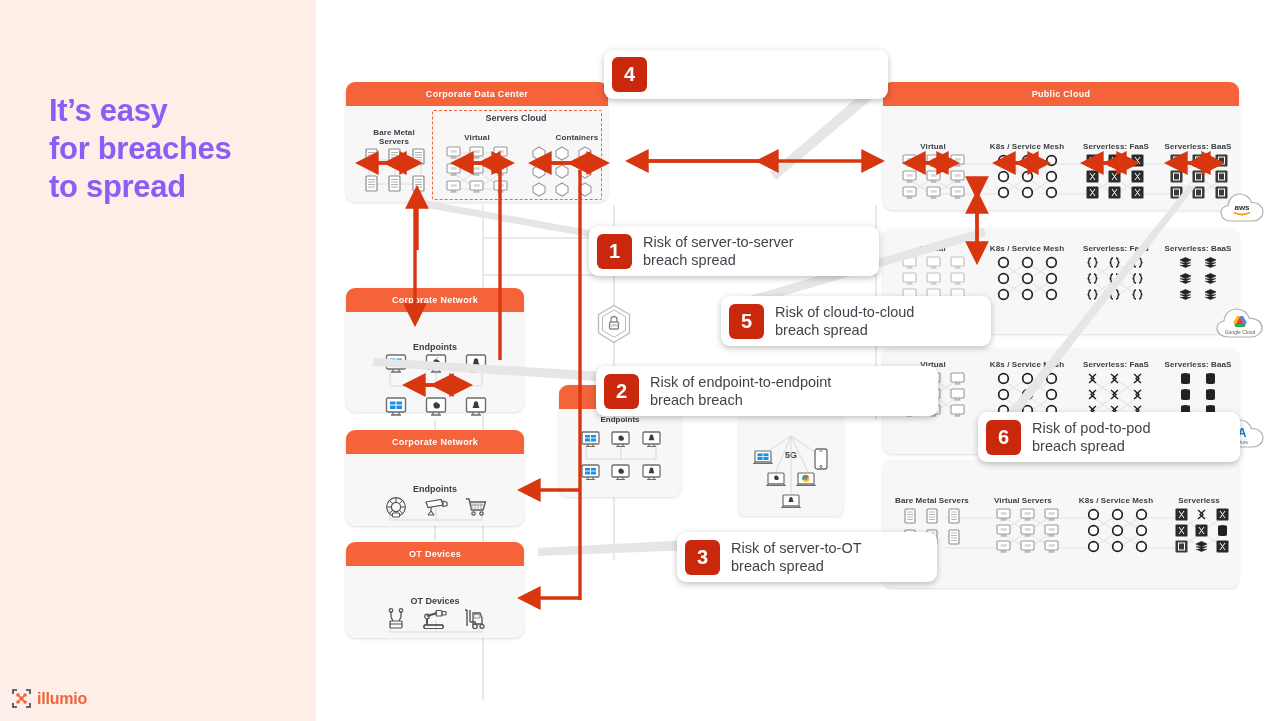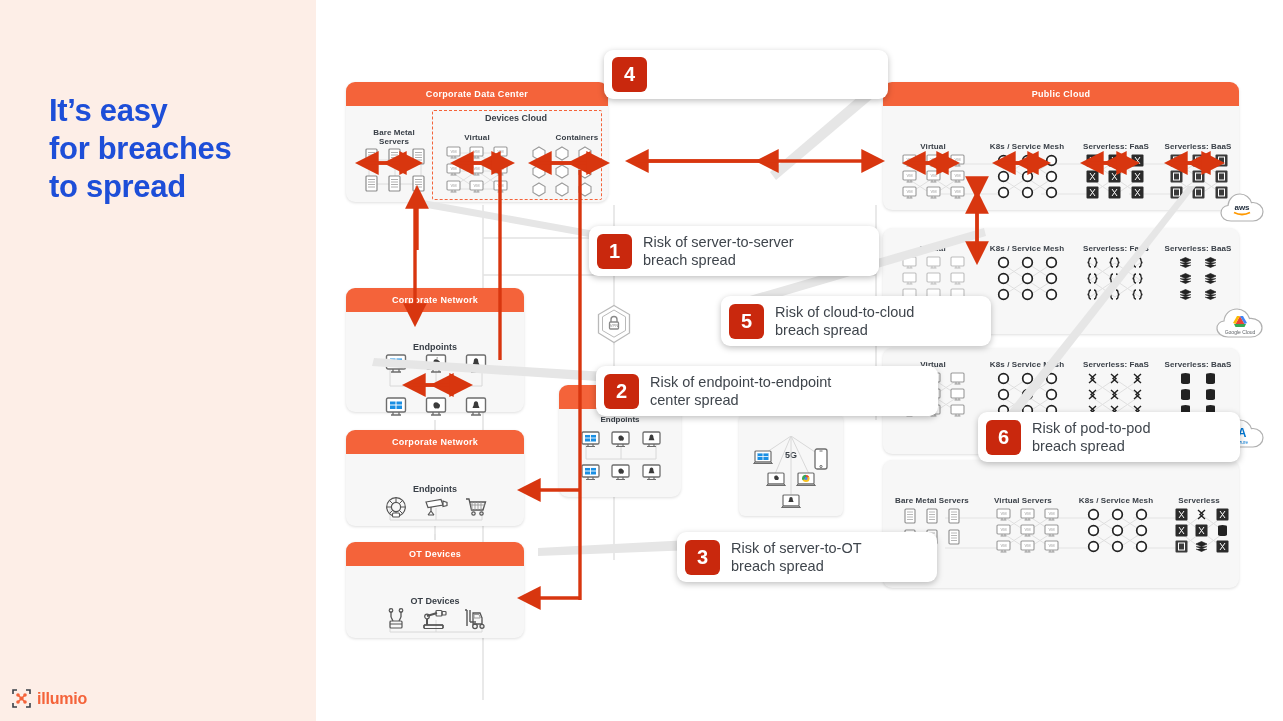--- a/index.html
+++ b/index.html
@@ -10,21 +10,21 @@
   }
   .stage{position:absolute;left:0;top:0;width:1283px;height:721px;}
 
   
   .left-panel{
     position:absolute;left:0;top:0;width:316px;height:712px;
     background:#fdeee7;
   }
   .headline{
     position:absolute;left:49px;top:92px;width:250px;
-    font-size:31px;line-height:38px;font-weight:bold;color:#1d4ed8;
+    font-size:31px;line-height:38px;font-weight:bold;color:#8b5cf6;
     letter-spacing:-0.3px;
   }
   .logo{
     position:absolute;left:12px;top:689px;display:flex;align-items:center;gap:6px;
   }
   .logo-mark{width:19px;height:19px;position:relative;}
   .logo-text{font-size:16px;font-weight:bold;color:#f4633a;letter-spacing:-0.2px;}
   .left-bottom-strip{position:absolute;left:0;top:712px;width:316px;height:9px;background:#fdeee7;}
 
   
@@ -122,21 +122,21 @@
       <path d="M470,420 L470,430"></path>
       <path d="M167,618 L167,640"></path>
     </g>
   </svg>
 
   <div class="zone" style="left:346px;top:82px;width:262px;height:120px;">
     <div class="zone-head">Corporate Data Center</div>
     <div class="zone-body" style="height:96px">
 
       <div class="dashed" style="left:86px;top:4px;width:168px;height:88px;"></div>
-      <div class="grp-label" style="left:86px;top:7px;width:168px;">Devices Cloud</div>
+      <div class="grp-label" style="left:86px;top:7px;width:168px;">Servers Cloud</div>
 
       <div class="col-label" style="left:10px;top:22px;width:76px;white-space:pre-line;line-height:9px;">Bare Metal
 Servers</div>
       <div class="col-label" style="left:96px;top:27px;width:70px;">Virtual</div>
       <div class="col-label" style="left:196px;top:27px;width:70px;">Containers</div>
 
       <svg class="mesh" style="left:14px;top:42px;width:70px;height:48px" viewBox="0 0 70 48">
         <g stroke="#dcdcdc" stroke-width="1" fill="none">
             <path d="M9,12 L61,12 M9,36 L61,36 M9,12 L9,36 M35,12 L35,36 M61,12 L61,36"></path>
           </g>
@@ -1605,21 +1605,21 @@
 
   <div class="callout" style="left:721px;top:296px;width:248px;">
     <span class="num">5</span>
     <span class="txt">Risk of cloud-to-cloud
 breach spread</span>
   </div>
 
   <div class="callout" style="left:596px;top:366px;width:320px;">
     <span class="num">2</span>
     <span class="txt">Risk of endpoint-to-endpoint
-center spread</span>
+breach breach</span>
   </div>
 
   <div class="callout" style="left:978px;top:412px;width:240px;">
     <span class="num">6</span>
     <span class="txt">Risk of pod-to-pod
 breach spread</span>
   </div>
 
   <div class="callout" style="left:677px;top:532px;width:238px;">
     <span class="num">3</span>

